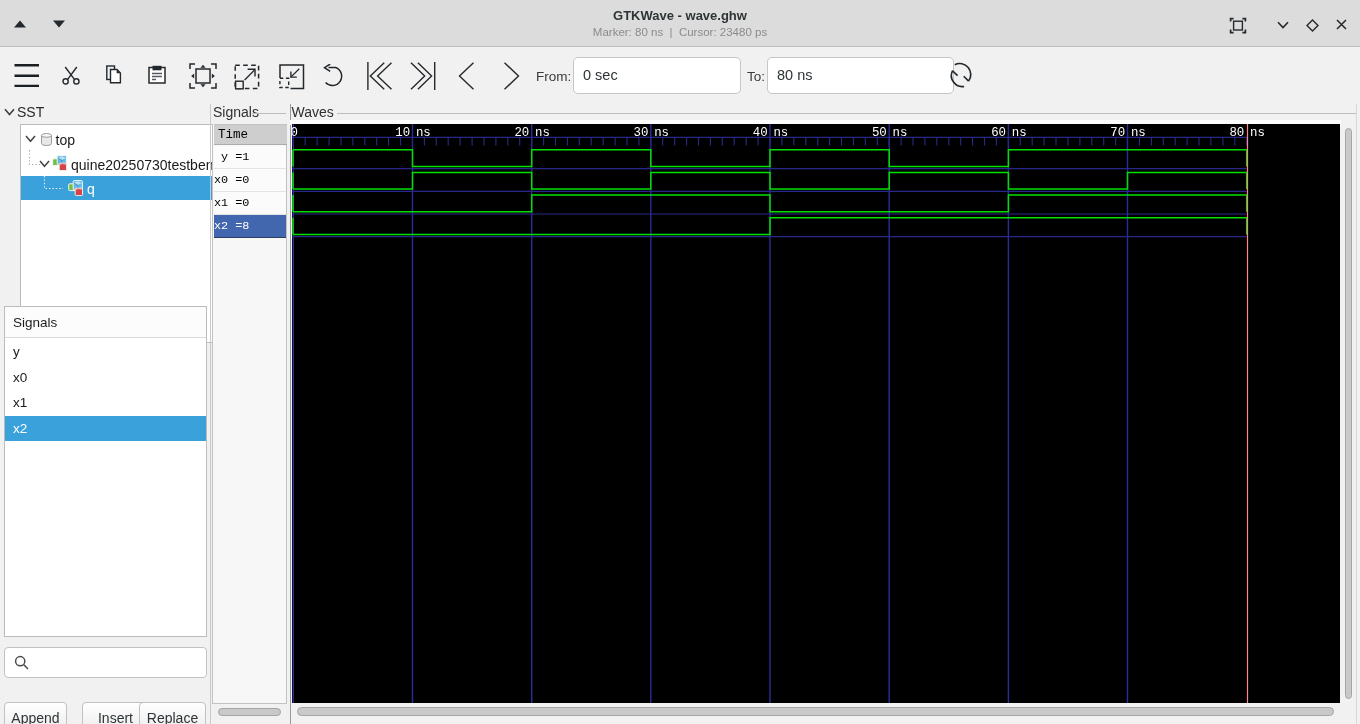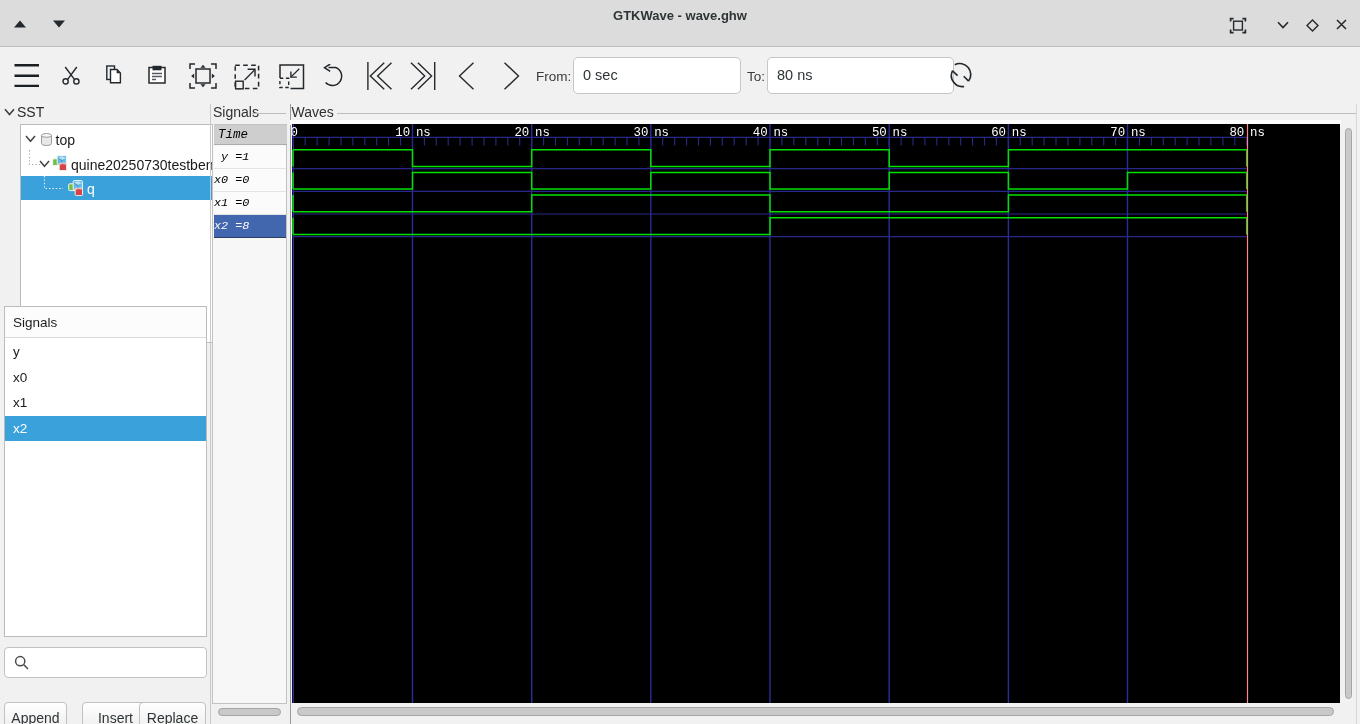--- a/index.html
+++ b/index.html
@@ -12,40 +12,41 @@
 #subtitle { position:absolute; left:0; right:0; top:26px; text-align:center;
   font-size:11.5px; color:#8b8b8b; }
 #toolbar { position:absolute; left:0; top:48px; width:1360px; height:56px; background:#f1f1f1; }
 .ticon { position:absolute; top:64px; }
 .entry { position:absolute; top:9px; height:37px; background:#ffffff;
   border:1px solid #c6c6c6; border-radius:5px; font-size:14.5px; color:#2e3436;
   line-height:35px; padding-left:9px; }
 .tlabel { position:absolute; top:21px; font-size:13.5px; color:#3a3a3a; }
 .panelbox { position:absolute; background:#ffffff; border:1px solid #bcbcbc; }
 .legend { position:absolute; font-size:14px; color:#2f2f2f; }
-.mono { font-family:"Liberation Mono", monospace;font-style:italic; }
+.mono { font-family:"Liberation Mono", monospace; }
 .treerow { position:absolute; left:0; width:100%; height:24px; }
 .srow { position:absolute; left:0; width:100%; height:25.5px; font-size:13.5px;
   color:#1a1a1a; line-height:25.5px; padding-left:8px; }
 .btn { position:absolute; top:686px; height:32px; border:1px solid #c1c1c1;
   border-radius:4px; background:linear-gradient(#ffffff,#f3f3f3 60%,#ededed);
   font-size:14px; color:#2e3436; text-align:center; line-height:30px;margin-top:16px; }
 .namerow { position:absolute; left:1px; width:72px; height:23px; font-size:11.8px;
   line-height:23px; white-space:pre; color:#000; border-bottom:1px solid #e4e4e4;
   background:#fbfbfb; }
 svg { display:block; }
 </style></head>
 <body>
 
 <div id="titlebar">
   <svg class="abs" style="left:13px;top:19px" width="54" height="10" viewBox="0 0 54 10">
     <path d="M1 8.5 L7 1.5 L13 8.5 Z" fill="#24292e"></path>
     <path d="M40 1.5 L52 1.5 L46 8.5 Z" fill="#24292e"></path>
   </svg>
   <div id="title">GTKWave - wave.ghw</div>
+  <div id="subtitle">Marker: 80 ns&nbsp; |&nbsp; Cursor: 23480 ps</div>
   <svg class="abs" style="left:1229px;top:17px" width="18" height="17" viewBox="0 0 18 17">
     <rect x="4.6" y="4.2" width="8.8" height="8.8" fill="none" stroke="#24292e" stroke-width="1.4"></rect>
     <path d="M1.6 4.6V1.6H4.6 M13.4 1.6H16.4V4.6 M16.4 12.6V15.6H13.4 M4.6 15.6H1.6V12.6" fill="none" stroke="#24292e" stroke-width="1.7"></path>
   </svg>
   <svg class="abs" style="left:1277px;top:21px" width="12" height="8" viewBox="0 0 12 8">
     <path d="M1 1.2 L6 6.5 L11 1.2" fill="none" stroke="#24292e" stroke-width="1.6"></path>
   </svg>
   <svg class="abs" style="left:1306px;top:19px" width="13" height="13" viewBox="0 0 13 13">
     <path d="M6.5 1 L12 6.5 L6.5 12 L1 6.5 Z" fill="none" stroke="#24292e" stroke-width="1.4"></path>
   </svg>

